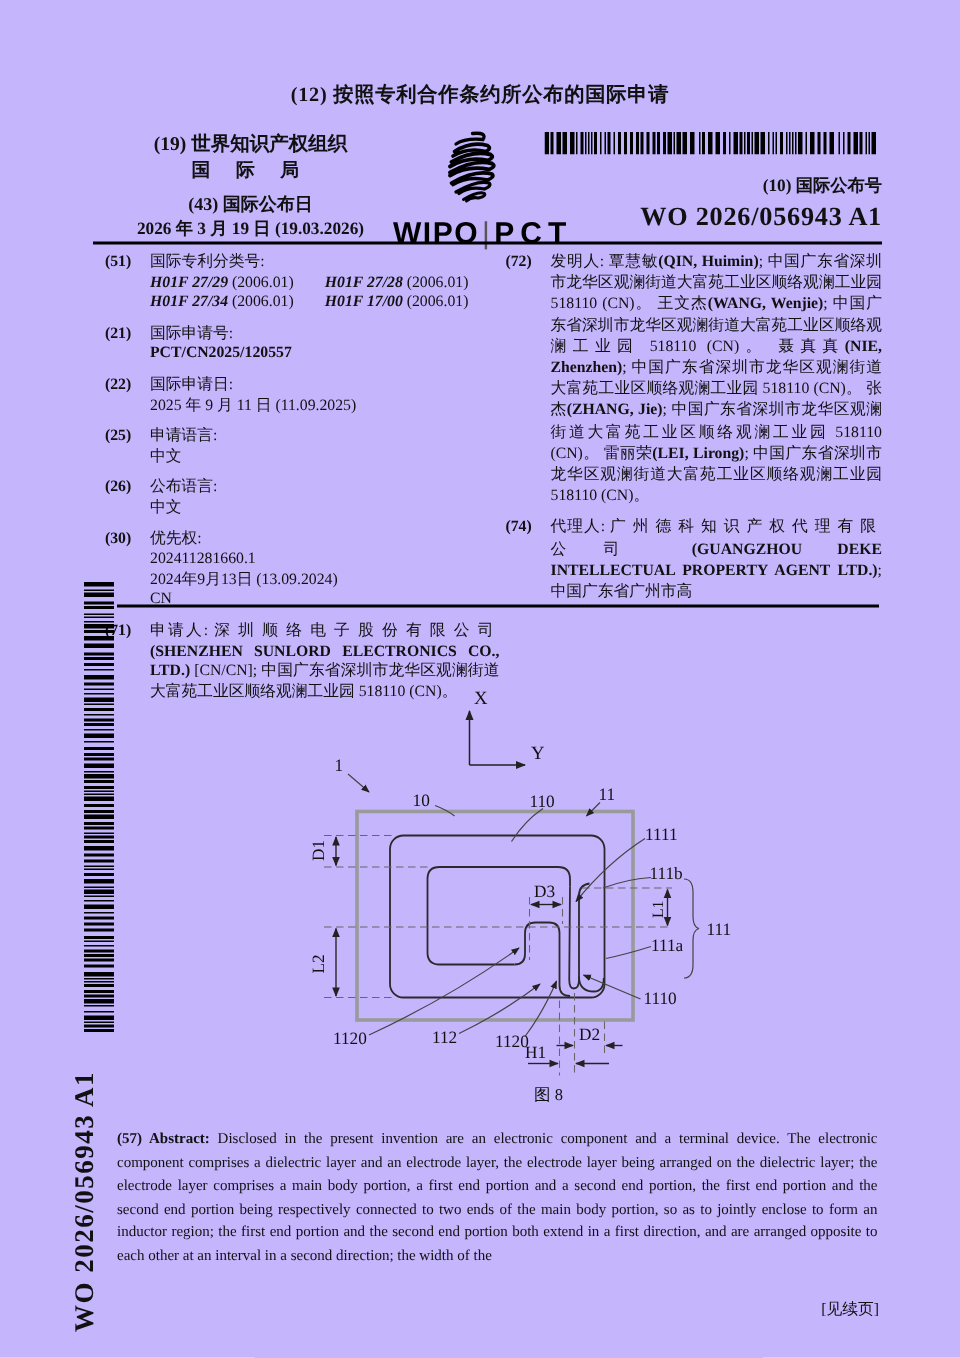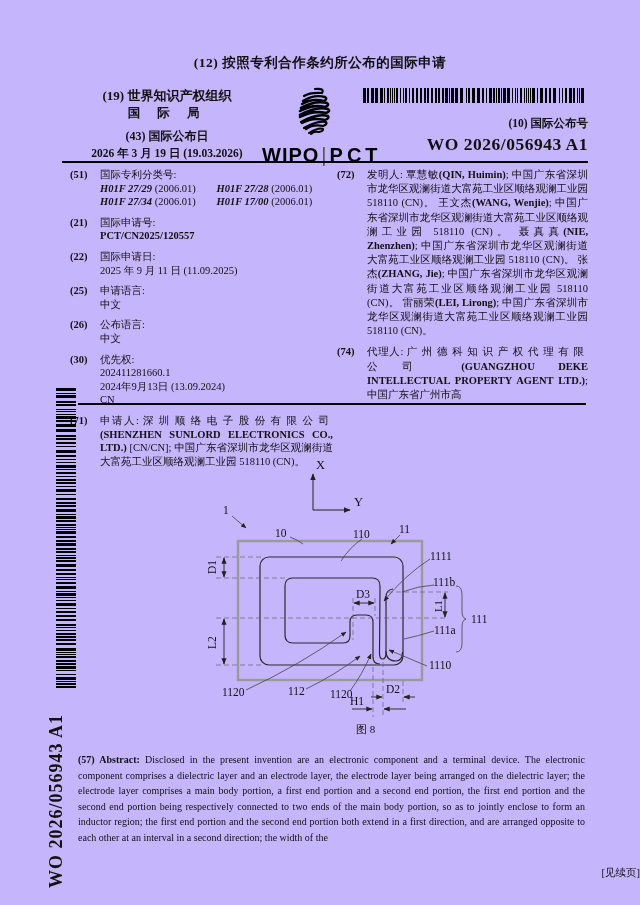--- a/index.html
+++ b/index.html
@@ -31,21 +31,21 @@
   .ipc-grid{display:flex;flex-wrap:wrap;}
   .ipc-cell{width:50%;white-space:nowrap;}
   #col-left{left:70px;top:168px;width:263px;}
   #col-right{left:337px;top:168px;width:251px;}
   #col-right .field{line-height:14.2px;}
   .spaced-cn{letter-spacing:4px;}
   
   #title-block{left:78px;top:409px;width:508px;font-size:10.5px;line-height:14px;}
   #title-cn{margin-top:9px;}
   #abstract{left:78px;top:752px;width:507px;font-size:10px;line-height:15.6px;text-align:justify;}
-  #continued{left:0;top:866px;width:640px;text-align:right;font-size:10.5px;}
+  #continued{left:0;top:866px;width:586px;text-align:right;font-size:10.5px;}
   
   #side-wo{left:46px;top:692px;width:196px;font-size:18px;font-weight:bold;letter-spacing:1px;
            transform-origin:0 0;transform:rotate(-90deg) translateX(-196px);white-space:nowrap;}
   
   #figure{left:150px;top:440px;width:400px;height:300px;}
   svg text{font-family:"Liberation Serif",serif;fill:#111;}
 </style>
 </head>
 <body>
 

